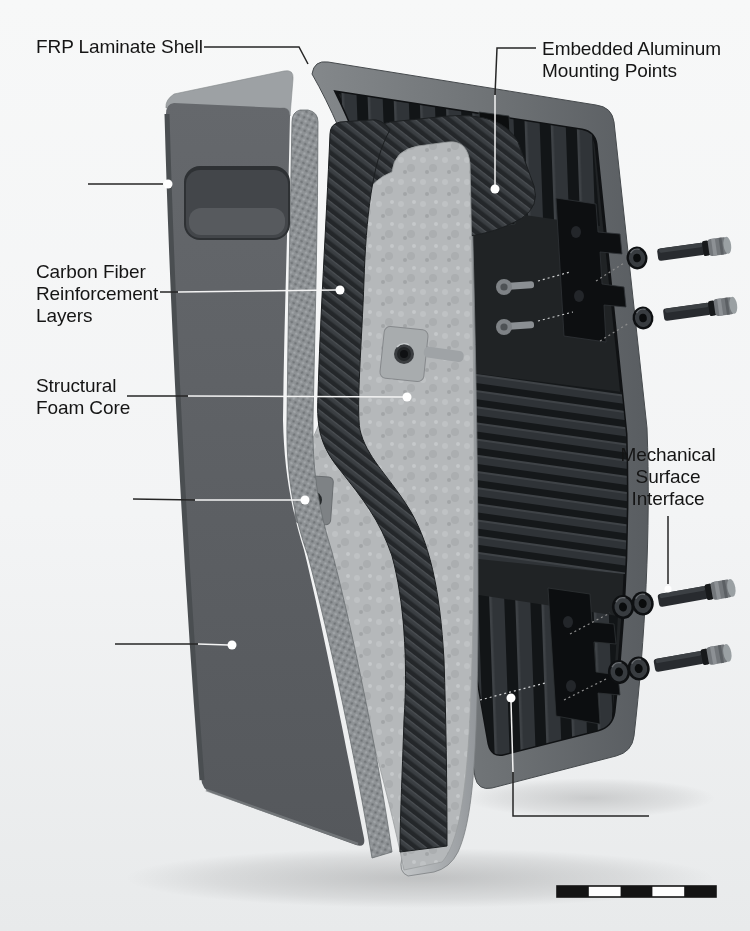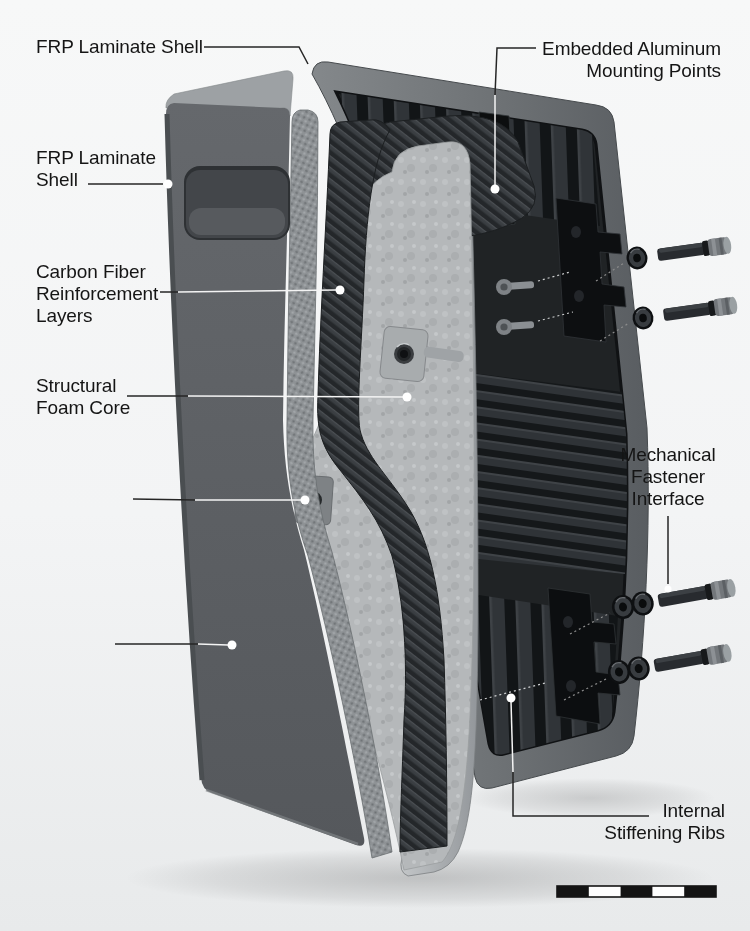--- a/index.html
+++ b/index.html
@@ -8,21 +8,21 @@
     background:linear-gradient(180deg,#f7f8f8 0%,#f3f4f5 55%,#e8eaeb 100%);
     font-family:"Liberation Sans",sans-serif;
     padding-left:8px;
   }
   #art{position:absolute;left:0;top:0;}
   .label{
     position:absolute;
     font:400 19px/22px "Liberation Sans",sans-serif;
     color:#151515;white-space:pre-line;letter-spacing:-0.1px;
   }
-  .r{text-align:right;}
+  .r{text-align:left;}
   .c{text-align:center;}
 </style>
 </head>
 <body>
 
 <div id="canvas">
 
 <svg id="art" width="750" height="931" viewBox="0 0 750 931">
   <defs>
     <radialGradient id="shadGrad" cx="50%" cy="50%" r="50%">
@@ -248,32 +248,28 @@
     <rect x="620.6" y="886" width="31.8" height="11" fill="#141414"></rect>
     <rect x="684.2" y="886" width="31.8" height="11" fill="#141414"></rect>
   </g>
 </svg>
 
 <div class="label" style="left:36px;top:36px">FRP Laminate Shell</div>
 
 <div class="label r" style="right:37px;top:38px">Embedded Aluminum
 Mounting Points</div>
 
-<div class="label" style="left:36px;top:147px">FRP Laminate
-Shell</div>
 
 <div class="label" style="left:36px;top:261px">Carbon Fiber
 Reinforcement
 Layers</div>
 
 <div class="label" style="left:36px;top:375px">Structural
 Foam Core</div>
 
 
 
 <div class="label c" style="left:668px;top:444px;transform:translateX(-50%)">Mechanical
-Fastener
+Surface
 Interface</div>
 
-<div class="label r" style="right:33px;top:800px">Internal
-Stiffening Ribs</div>
 
 </div>
 
 </body></html>

